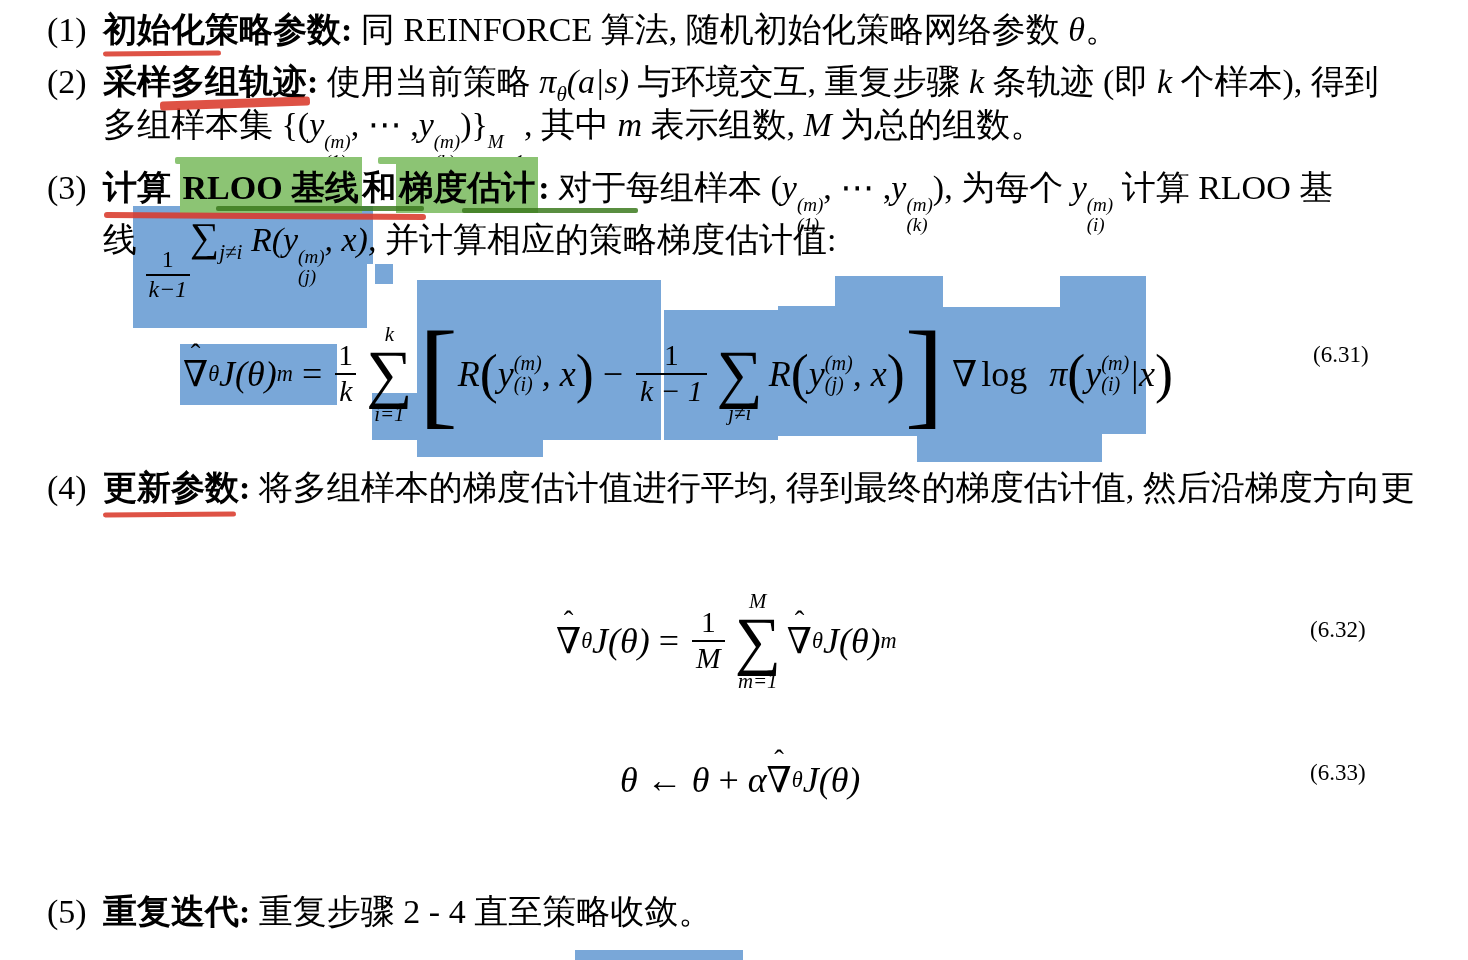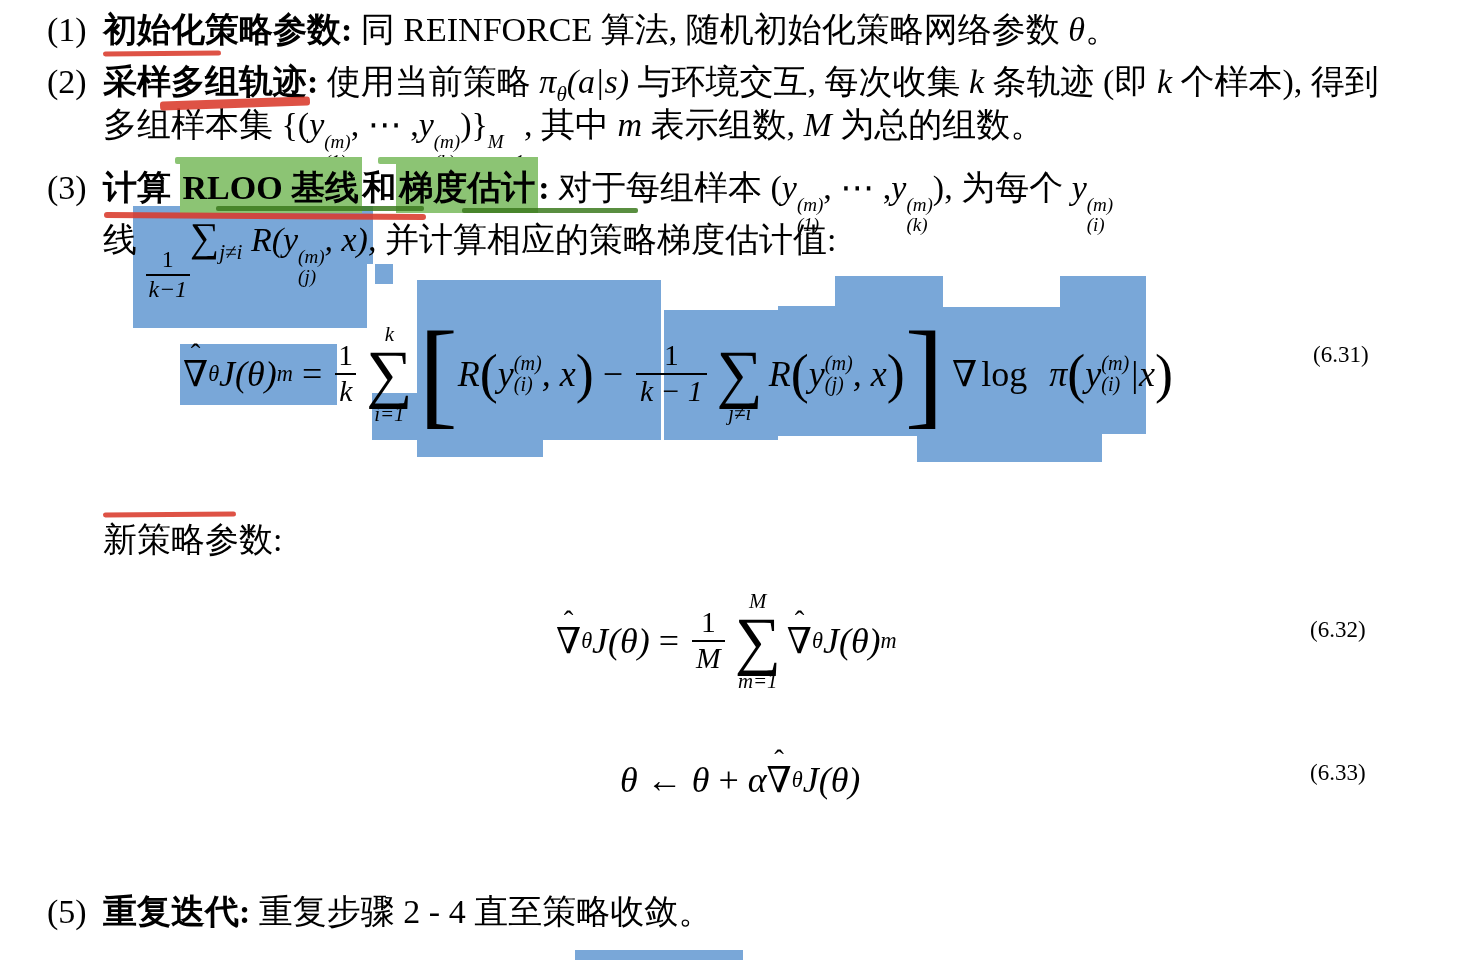--- a/index.html
+++ b/index.html
@@ -72,21 +72,21 @@
   <div class="dgreenline" style="left:462px;top:208px;width:176px;height:5px;"></div>
   <div class="redline" style="left:103px;top:512px;width:133px;height:5px;transform:rotate(-0.5deg);"></div>
 
   <div class="bodyline" style="left:47px;top:5px;">
     <span class="num">(1)</span><span class="blabel">初始化策略参数:</span>
     <span>同 REINFORCE 算法, 随机初始化策略网络参数 </span><span class="mi">θ</span><span>。</span>
   </div>
 
   <div class="bodyline" style="left:47px;top:57px;">
     <span class="num">(2)</span><span class="blabel">采样多组轨迹:</span>
-    <span>使用当前策略 </span><span class="mi">π</span><sub class="mi">θ</sub><span class="mi">(a|s)</span><span> 与环境交互, 每次收集 </span><span class="mi">k</span><span> 条轨迹 (即 </span><span class="mi">k</span><span> 个样本), 得到</span>
+    <span>使用当前策略 </span><span class="mi">π</span><sub class="mi">θ</sub><span class="mi">(a|s)</span><span> 与环境交互, 重复步骤 </span><span class="mi">k</span><span> 条轨迹 (即 </span><span class="mi">k</span><span> 个样本), 得到</span>
   </div>
 
   <div class="bodyline" style="left:103px;top:100px;">
     <span>多组样本集 </span><span>{(</span><span class="mi">y</span><span class="ss">
         <span>(m)</span>
         <span>(1)</span>
       </span><span>, ⋯ ,</span><span class="mi">y</span><span class="ss">
         <span>(m)</span>
         <span>(k)</span>
       </span><span>)}</span><span class="ss">
@@ -98,21 +98,21 @@
   <div class="bodyline" style="left:47px;top:163px;">
     <span class="num">(3)</span><span class="blabel">计算 </span><span class="blabel hl">RLOO 基线</span><span class="blabel">和</span><span class="blabel hl">梯度估计</span><span class="blabel">:</span><span> 对于每组样本 </span><span>(</span><span class="mi">y</span><span class="ss">
         <span>(m)</span>
         <span>(1)</span>
       </span><span>, ⋯ ,</span><span class="mi">y</span><span class="ss">
         <span>(m)</span>
         <span>(k)</span>
       </span><span>)</span><span>,  为每个 </span><span class="mi">y</span><span class="ss">
         <span>(m)</span>
         <span>(i)</span>
-      </span>
+      </span><span> 计算 RLOO 基</span>
   </div>
 
   <div class="bodyline" style="left:103px;top:213px;">
     <span>线 </span><span class="ifrac">
         <span>1</span>
         <span class="fden mi">k−1</span>
       </span><span class="isum">∑</span><sub class="mi">j≠i</sub>&nbsp;<span class="mi">R(</span><span class="mi">y</span><span class="ss">
         <span>(m)</span>
         <span>(j)</span>
       </span><span class="mi">, x),</span><span> 并计算相应的策略梯度估计值:</span>
@@ -170,22 +170,23 @@
     <span class="mi">y</span>
       <span class="ss">
         <span>(m)</span>
         <span>(i)</span>
       </span>
       <span class="mi">|x</span>
     <span class="bigpar">)</span>
   </div>
   <div class="eqnum" style="left:1313px;top:342px;">(6.31)</div>
 
-  <div class="bodyline" style="left:103px;top:515px;">
-    <span>新策略参数:</span>
+  <div class="bodyline" style="left:47px;top:463px;">
+    <span class="num">(4)</span><span class="blabel">更新参数:</span>
+    <span>将多组样本的梯度估计值进行平均, 得到最终的梯度估计值, 然后沿梯度方向更</span>
   </div>
 
   <div class="eqrow" style="left:556px;top:585px;height:112px;">
     <span class="nh"><span class="hat">ˆ</span><span>∇</span></span>
       <sub class="mi">θ</sub>
       <span class="mi">J(θ)</span>
     <span class="sp">=</span>
     <span class="frac">
         <span>1</span>
         <span class="fden mi">M</span>

